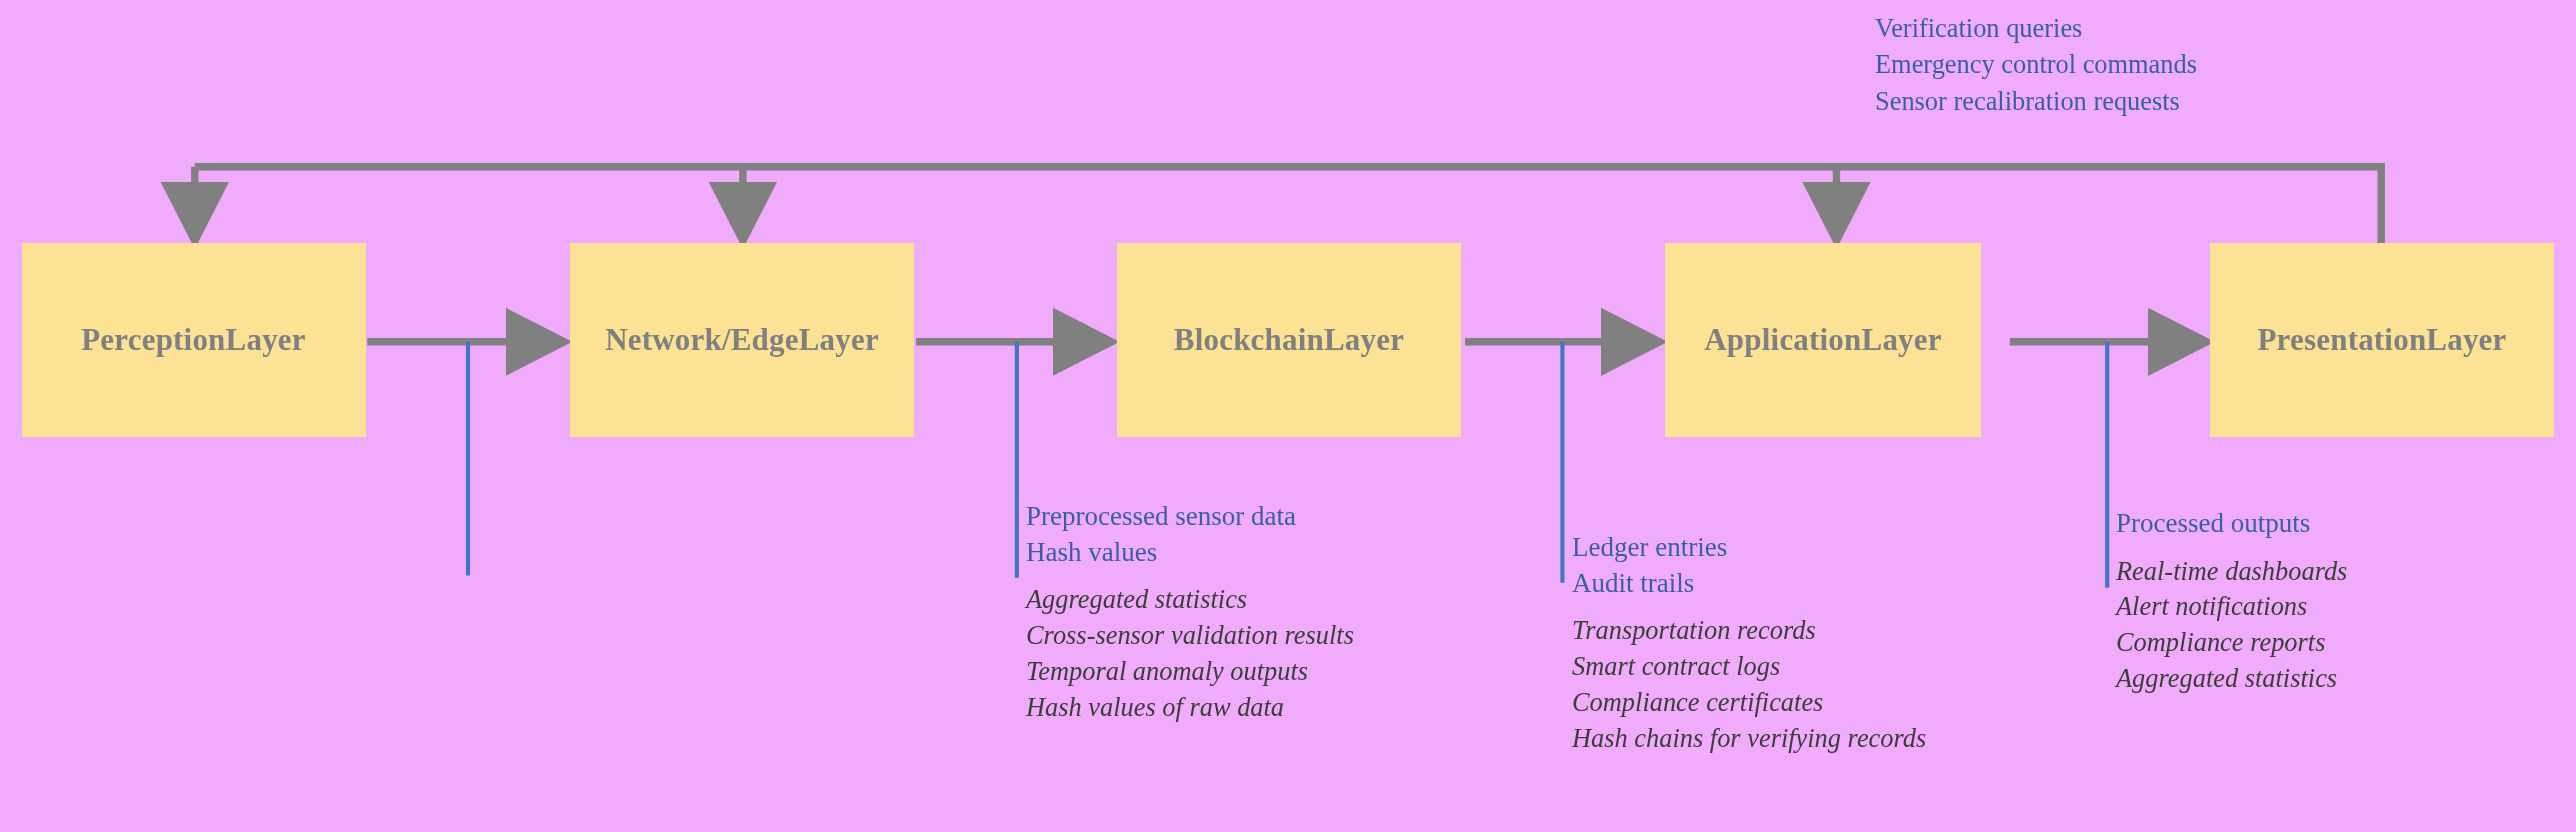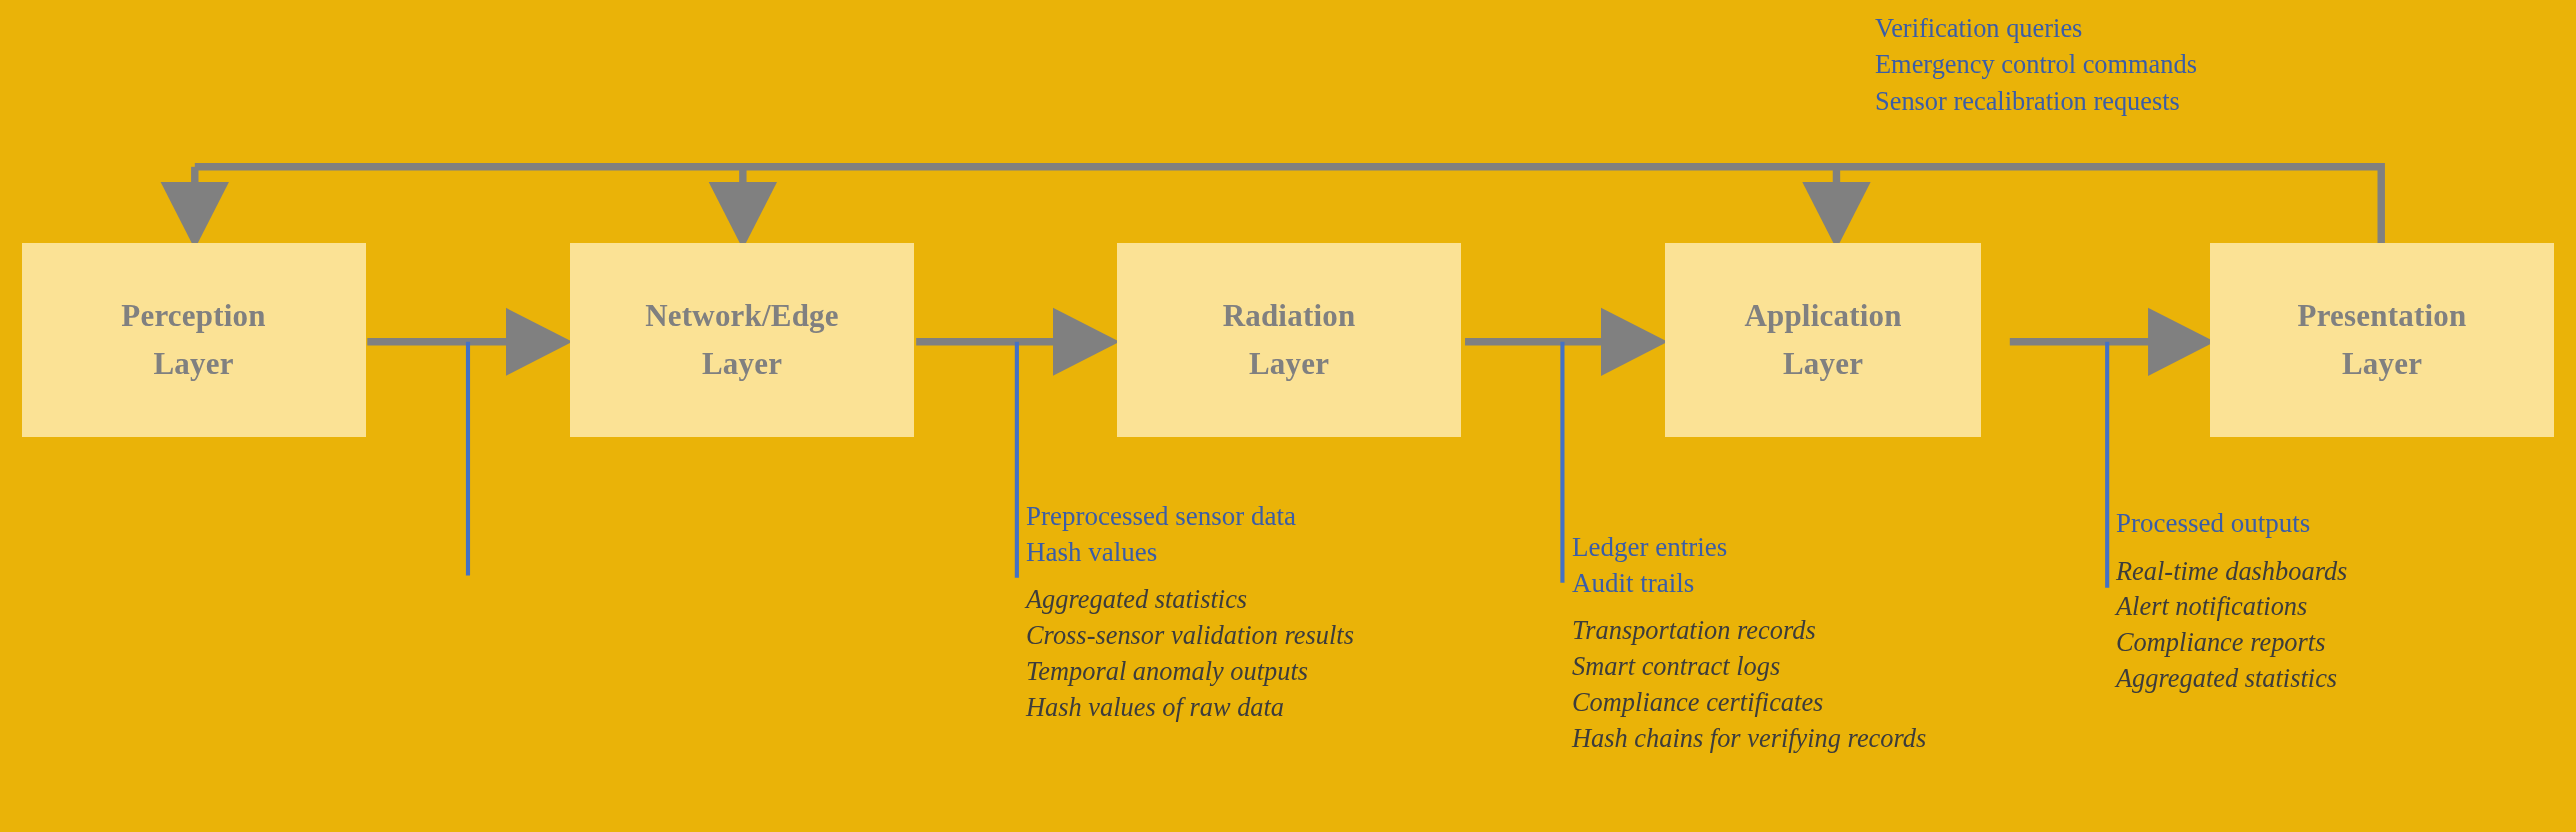--- a/index.html
+++ b/index.html
@@ -7,36 +7,36 @@
     padding: 0;
     background: #ffffff;
   }
   body {
     font-family: "Liberation Serif", "DejaVu Serif", serif;
   }
   #canvas {
     position: relative;
     width: 2576px;
     height: 833px;
-    background: #eab308;
+    background: #f0abfc;
     overflow: hidden;
   }
   svg.wires {
     position: absolute;
     left: 0;
     top: 0;
     width: 2576px;
     height: 833px;
     pointer-events: none;
   }
   .layer-box {
     position: absolute;
     background: #FBE295;
     display: flex;
-    flex-direction: column;
+    flex-direction: row;
     align-items: center;
     justify-content: center;
     color: #808080;
     font-weight: bold;
     font-size: 31px;
     line-height: 1.55;
     letter-spacing: 0.2px;
     text-align: center;
   }
   .layer-box .ln { display: block; white-space: nowrap; }
@@ -116,21 +116,21 @@
     <span class="ln">Perception</span>
     <span class="ln">Layer</span>
   </div>
 
   <div class="layer-box" style="left:570px; top:243px; width:344px; height:194px;">
     <span class="ln">Network/Edge</span>
     <span class="ln">Layer</span>
   </div>
 
   <div class="layer-box" style="left:1117px; top:243px; width:344px; height:194px;">
-    <span class="ln">Radiation</span>
+    <span class="ln">Blockchain</span>
     <span class="ln">Layer</span>
   </div>
 
   <div class="layer-box" style="left:1665px; top:243px; width:316px; height:194px;">
     <span class="ln">Application</span>
     <span class="ln">Layer</span>
   </div>
 
   <div class="layer-box" style="left:2210px; top:243px; width:344px; height:194px;">
     <span class="ln">Presentation</span>

